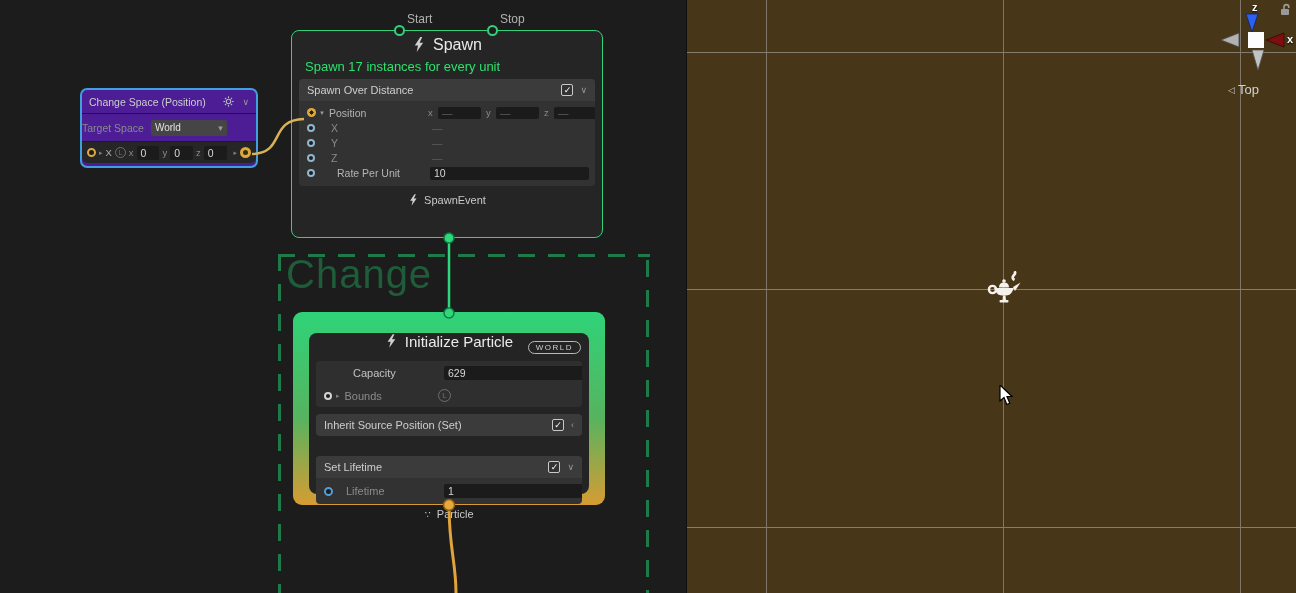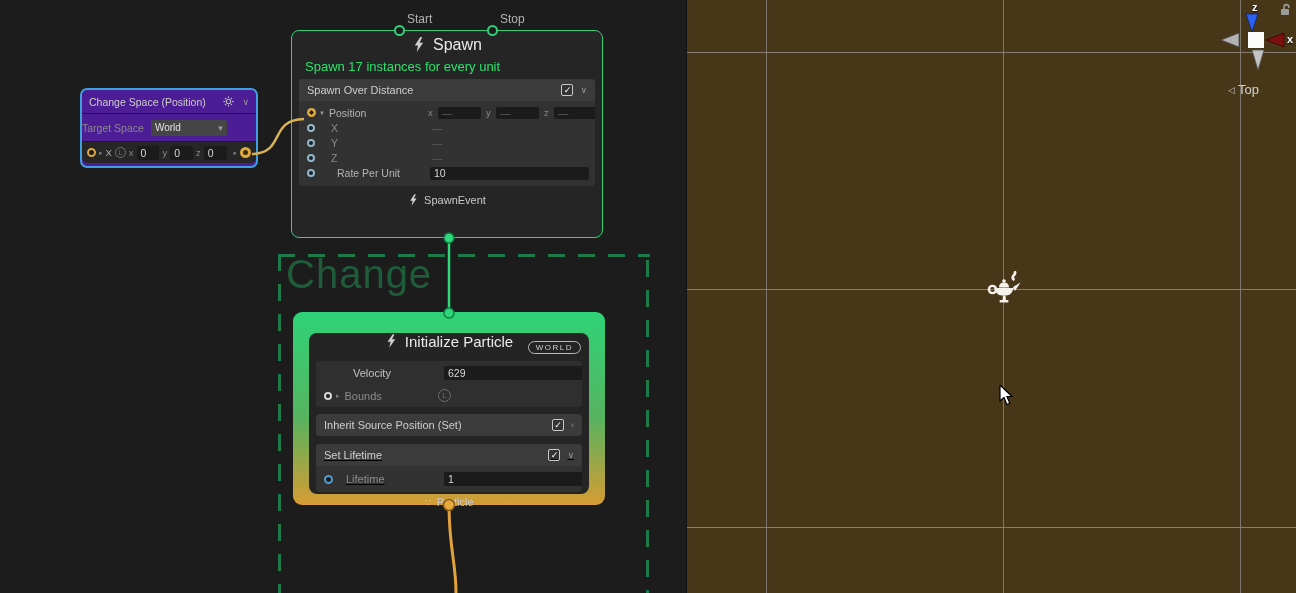--- a/index.html
+++ b/index.html
@@ -223,40 +223,40 @@
             <svg width="12" height="16" viewBox="0 0 14 18">
                 <path d="M9 1 L3 10 H6.5 L5 17 L12 7 H8.2 L11 1 Z" fill="#cfcfcf"></path>
               </svg>
           </span>
           <span>Initialize Particle</span>
         </div>
         <span id="world-badge">WORLD</span>
 
         <div class="block" style="margin-top:6px; background:#2f2f2f;">
           <div class="srow">
-            <span style="margin-left:29px; color:#c2c2c2;">Velocity</span>
+            <span style="margin-left:29px; color:#c2c2c2;">Capacity</span>
             <span class="abs field fieldpos2">629</span>
           </div>
           <div class="srow">
             <span class="port ring-white"></span>
             <span class="tri" style="margin:0 5px 0 4px;">▸</span>
             <span class="lab-dim" style="color:#8b8b8b;">Bounds</span>
             <span class="abs l-badge" style="left:122px; width:13px; height:13px; line-height:11px; font-size:8px;">L</span>
           </div>
         </div>
 
         <div class="block" style="margin-top:7px;">
           <div class="block-head">
             <span class="bt">Inherit Source Position (Set)</span>
             <span class="checkbox"><span>✓</span></span>
             <span class="chev">‹</span>
           </div>
         </div>
 
-        <div class="block" style="margin-top:8px;text-decoration:underline;">
+        <div class="block" style="margin-top:20px;">
           <div class="block-head">
             <span class="bt">Set Lifetime</span>
             <span class="checkbox"><span>✓</span></span>
             <span class="chev">∨</span>
           </div>
           <div class="srow" style="height:26px;align-items:center;">
             <span class="port ring-blue"></span>
             <span class="lab-dim" style="margin-left:13px; color:#8b8b8b;">Lifetime</span>
             <span class="abs field fieldpos2">1</span>
           </div>

